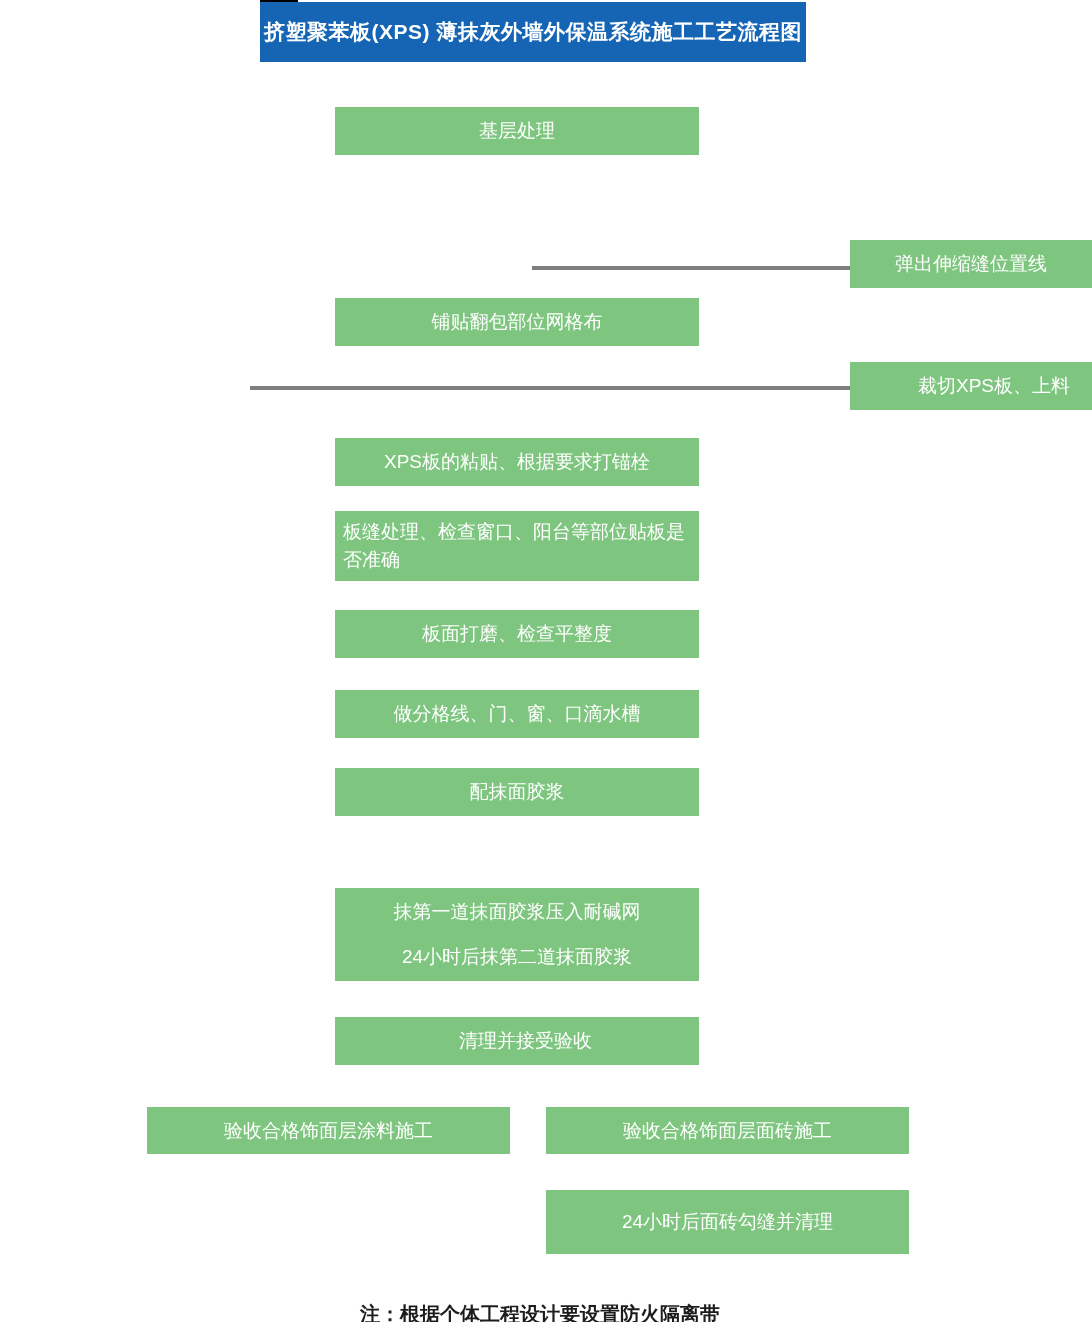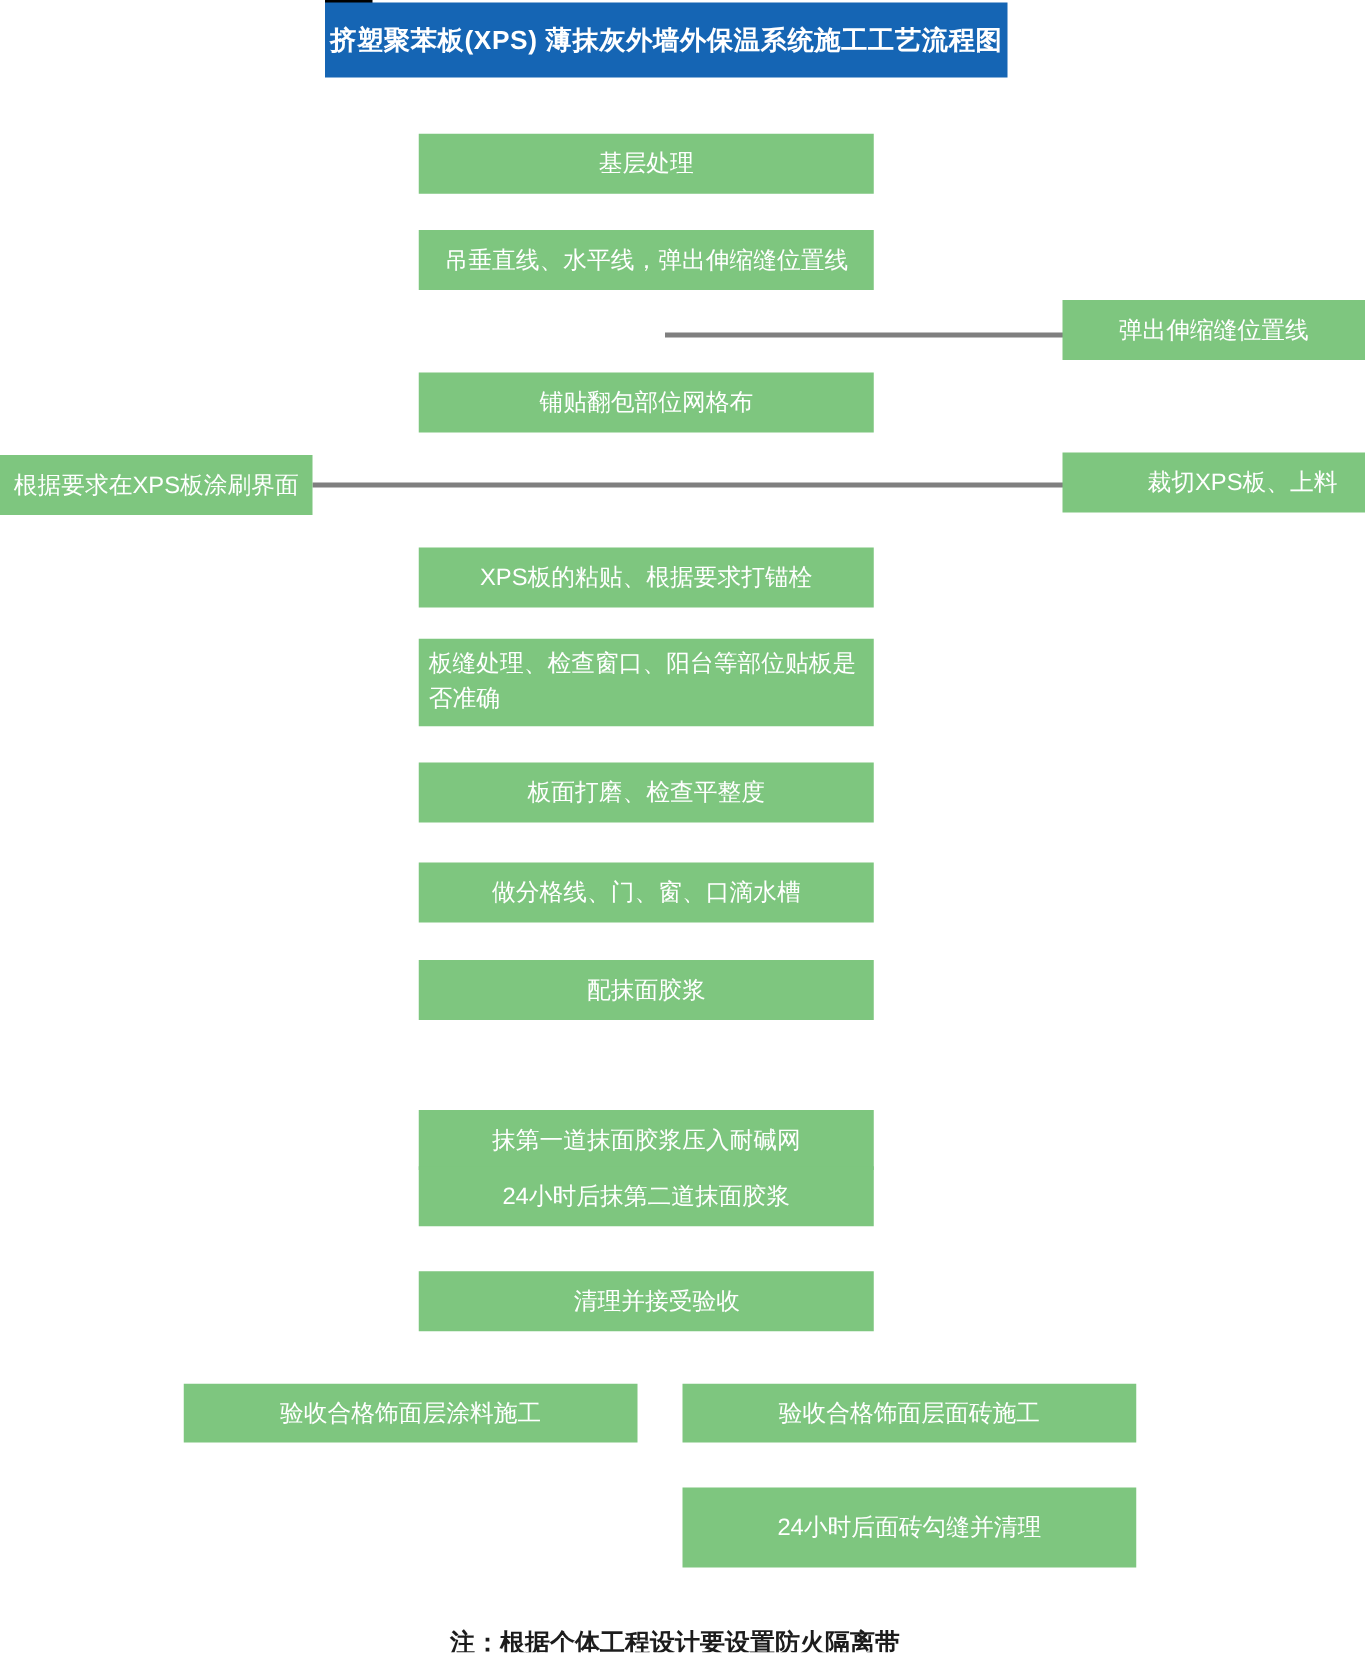--- a/index.html
+++ b/index.html
@@ -31,34 +31,32 @@
 <div class="canvas">
 
   <div class="corner-bar"></div>
 
   <div class="title">挤塑聚苯板(XPS) 薄抹灰外墙外保温系统施工工艺流程图</div>
 
   <div class="connector" style="left:532px;top:266px;width:319px;"></div>
   <div class="connector" style="left:250px;top:386px;width:602px;"></div>
 
   <div class="box main" style="top:107px;">基层处理</div>
-  <div class="box main" style="top:184px;">吊垂直线、水平线，弹出伸缩缝位置线</div>
   <div class="box main" style="top:298px;">铺贴翻包部位网格布</div>
   <div class="box main" style="top:438px;">XPS板的粘贴、根据要求打锚栓</div>
   <div class="box main tall" style="top:511px;">板缝处理、检查窗口、阳台等部位贴板是否准确</div>
   <div class="box main" style="top:610px;">板面打磨、检查平整度</div>
   <div class="box main" style="top:690px;">做分格线、门、窗、口滴水槽</div>
   <div class="box main" style="top:768px;">配抹面胶浆</div>
   <div class="box main" style="top:851px;margin-top:37px;">抹第一道抹面胶浆压入耐碱网</div>
   <div class="box main" style="top:933px;">24小时后抹第二道抹面胶浆</div>
   <div class="box main" style="top:1017px;padding-left:17px;">清理并接受验收</div>
 
   <div class="box side-right" style="top:240px;">弹出伸缩缝位置线</div>
   <div class="box side-right" style="top:362px;padding-left:46px;">裁切XPS板、上料</div>
-  <div class="box side-left" style="top:364px;">根据要求在XPS板涂刷界面</div>
 
   <div class="box branch" style="left:147px;top:1107px;">验收合格饰面层涂料施工</div>
   <div class="box branch" style="left:546px;top:1107px;">验收合格饰面层面砖施工</div>
   <div class="box branch" style="left:546px;top:1190px;height:64px;">24小时后面砖勾缝并清理</div>
 
   <div class="note">注：根据个体工程设计要设置防火隔离带</div>
 
 </div>
 
 </body></html>

